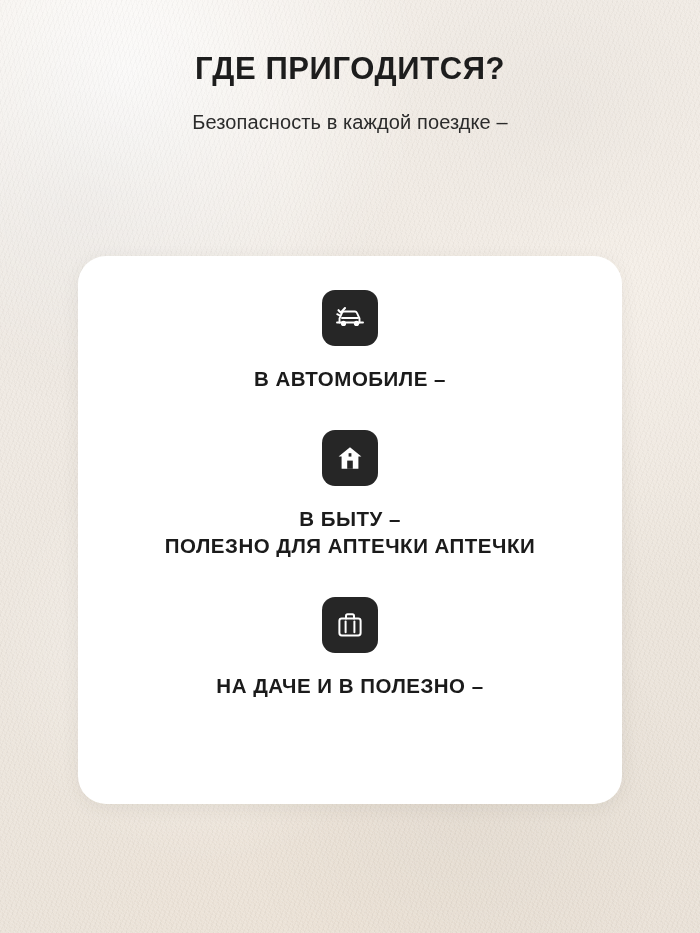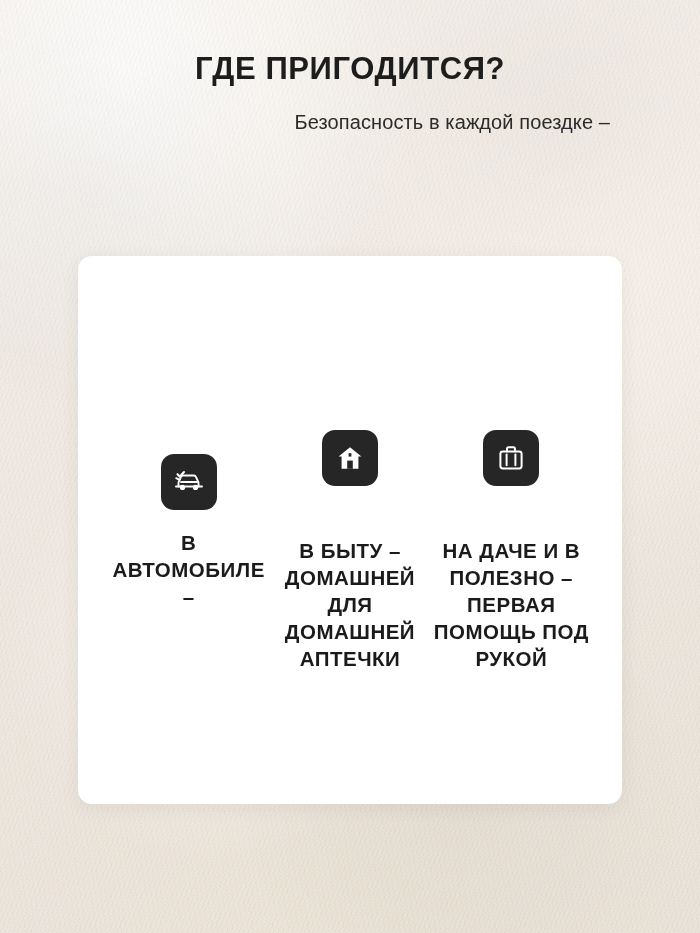--- a/index.html
+++ b/index.html
@@ -65,53 +65,53 @@
     font-size: 31px;
     line-height: 1.1;
     font-weight: 700;
     letter-spacing: 0.6px;
     color: #1d1d1d;
   }
 
   .subhead {
     margin: 22px auto 0;
     width: 520px;
-    text-align: right;
+    text-align: center;
     font-size: 20px;
     line-height: 1.42;
     font-weight: 400;
     color: #2b2b2b;
     letter-spacing: 0.1px;
   }
   .subhead .line { display: block; }
 
   .card {
     position: absolute;
     left: 78px;
     top: 256px;
     width: 544px;
     height: 548px;
     background: #ffffff;
-    border-radius: 14px;
+    border-radius: 28px;
     box-shadow: 0 4px 18px rgba(60, 50, 40, 0.07);
     box-sizing: border-box;
     padding: 34px 30px 30px;
     display: flex;
-    flex-direction: row;
+    flex-direction: column;
     align-items: center;
     justify-content: flex-start;
   }
 
   .feature {
     width: 100%;
     display: flex;
     flex-direction: column;
     align-items: center;
   }
-  .feature + .feature { margin-top: 38px; gap: 32px; }
+  .feature + .feature { margin-top: 38px; }
 
   .feature-icon {
     width: 56px;
     height: 56px;
     border-radius: 13px;
     background: #262626;
     display: flex;
     align-items: center;
     justify-content: center;
   }
@@ -164,36 +164,35 @@
       <div class="feature">
         <div class="feature-icon">
           <svg width="32" height="32" viewBox="0 0 32 32" aria-hidden="true">
             <path d="M16 5.2 4.6 14.6h3v12.2h16.8V14.6h3L16 5.2z" fill="#ffffff"></path>
             <rect x="13.2" y="18.6" width="5.6" height="8.2" fill="#262626"></rect>
             <rect x="14.6" y="11.2" width="2.8" height="3.4" fill="#262626"></rect>
           </svg>
         </div>
         <div class="feature-text">
           <span class="line">В БЫТУ –</span>
-          <span class="line">ДОМАШНЕЙ ДЛЯ ДОМАШНЕЙ АПТЕЧКИ</span>
+          <span class="line">ПОЛЕЗНО ДЛЯ АПТЕЧКИ АПТЕЧКИ</span>
         </div>
       </div>
 
       <div class="feature">
         <div class="feature-icon">
           <svg width="32" height="32" viewBox="0 0 32 32" aria-hidden="true">
             <g fill="none" stroke="#ffffff" stroke-width="2" stroke-linecap="round" stroke-linejoin="round">
               <rect x="5.4" y="9.4" width="21.2" height="17" rx="2.4"></rect>
               <path d="M12 9.4V6.9a1.6 1.6 0 0 1 1.6-1.6h4.8a1.6 1.6 0 0 1 1.6 1.6v2.5"></path>
               <path d="M11.6 12.6v10.6"></path>
               <path d="M20.4 12.6v10.6"></path>
             </g>
           </svg>
         </div>
         <div class="feature-text">
           <span class="line">НА ДАЧЕ И В ПОЛЕЗНО –</span>
-          <span class="line">ПЕРВАЯ ПОМОЩЬ ПОД РУКОЙ</span>
         </div>
       </div>
 
     </div>
   </div>
 </div>
 
 </body></html>

